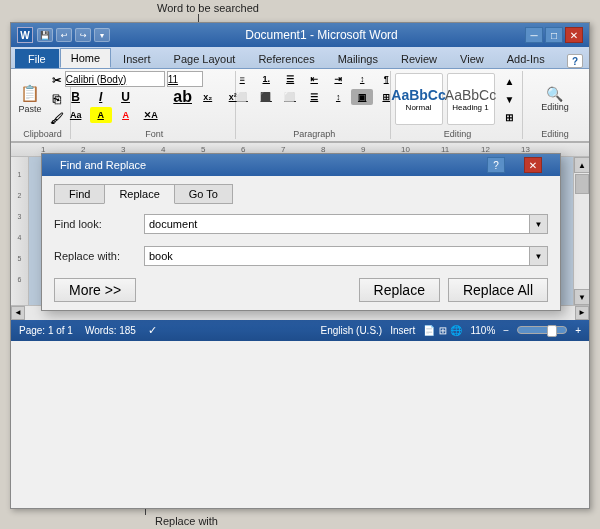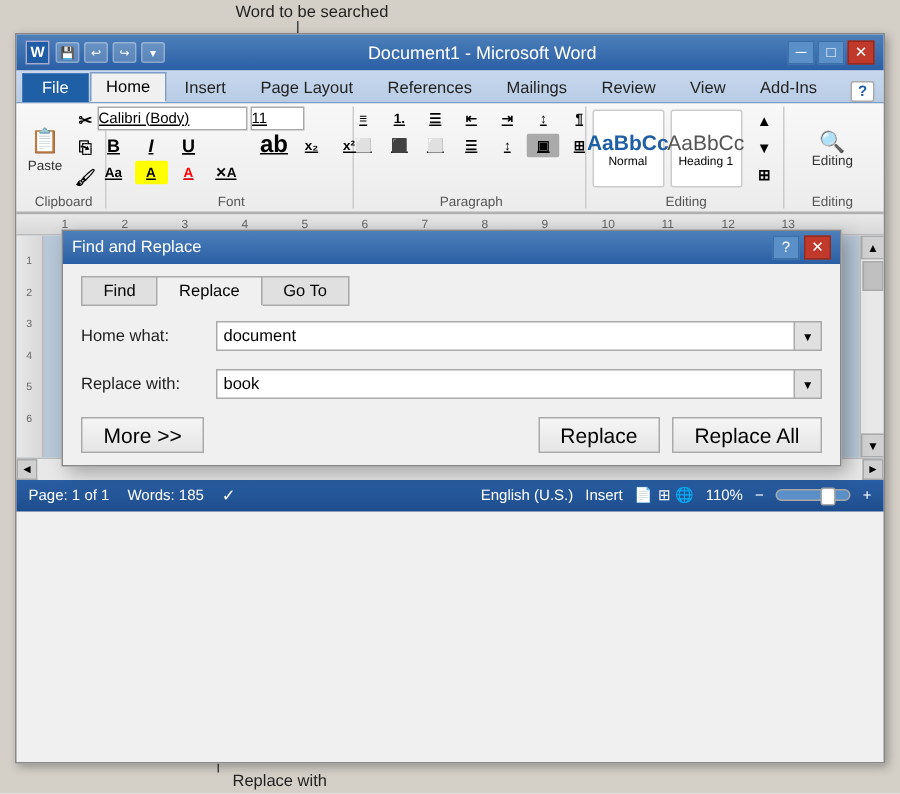--- a/index.html
+++ b/index.html
@@ -353,23 +353,24 @@
       background: #f0f0f0;
       border: 1px solid #888;
       box-shadow: 4px 4px 12px rgba(0,0,0,0.3);
       pointer-events: all;
     }
     .dialog-titlebar {
       background: linear-gradient(to bottom, #4d7fba, #2a5fa5);
       height: 22px;
       display: flex;
       align-items: center;
-      padding: 0 6px;
+      padding: 0 18px;
       color: white;
       font-size: 11px;
+      gap: 16px;
     }
     .dialog-title { flex: 1; }
     .dialog-help {
       width: 18px;
       height: 16px;
       background: #5a8fc7;
       border: 1px solid #3a6fa7;
       color: white;
       font-size: 10px;
       display: flex;
@@ -716,21 +717,21 @@
       <div class="dialog-close">✕</div>
     </div>
     <div class="dialog-body">
       <div class="dialog-tabs">
         <div class="dialog-tab">Find</div>
         <div class="dialog-tab active">Replace</div>
         <div class="dialog-tab">Go To</div>
       </div>
 
       <div class="dialog-field">
-        <div class="dialog-label">Home what:</div>
+        <div class="dialog-label">Find look:</div>
         <div class="dialog-input-wrap">
           <input class="dialog-input" type="text" value="document" style="">
           <div class="dialog-dropdown-btn">▼</div>
         </div>
       </div>
 
       <div class="dialog-field">
         <div class="dialog-label">Replace with:</div>
         <div class="dialog-input-wrap">
           <input class="dialog-input" type="text" value="book" style="">

